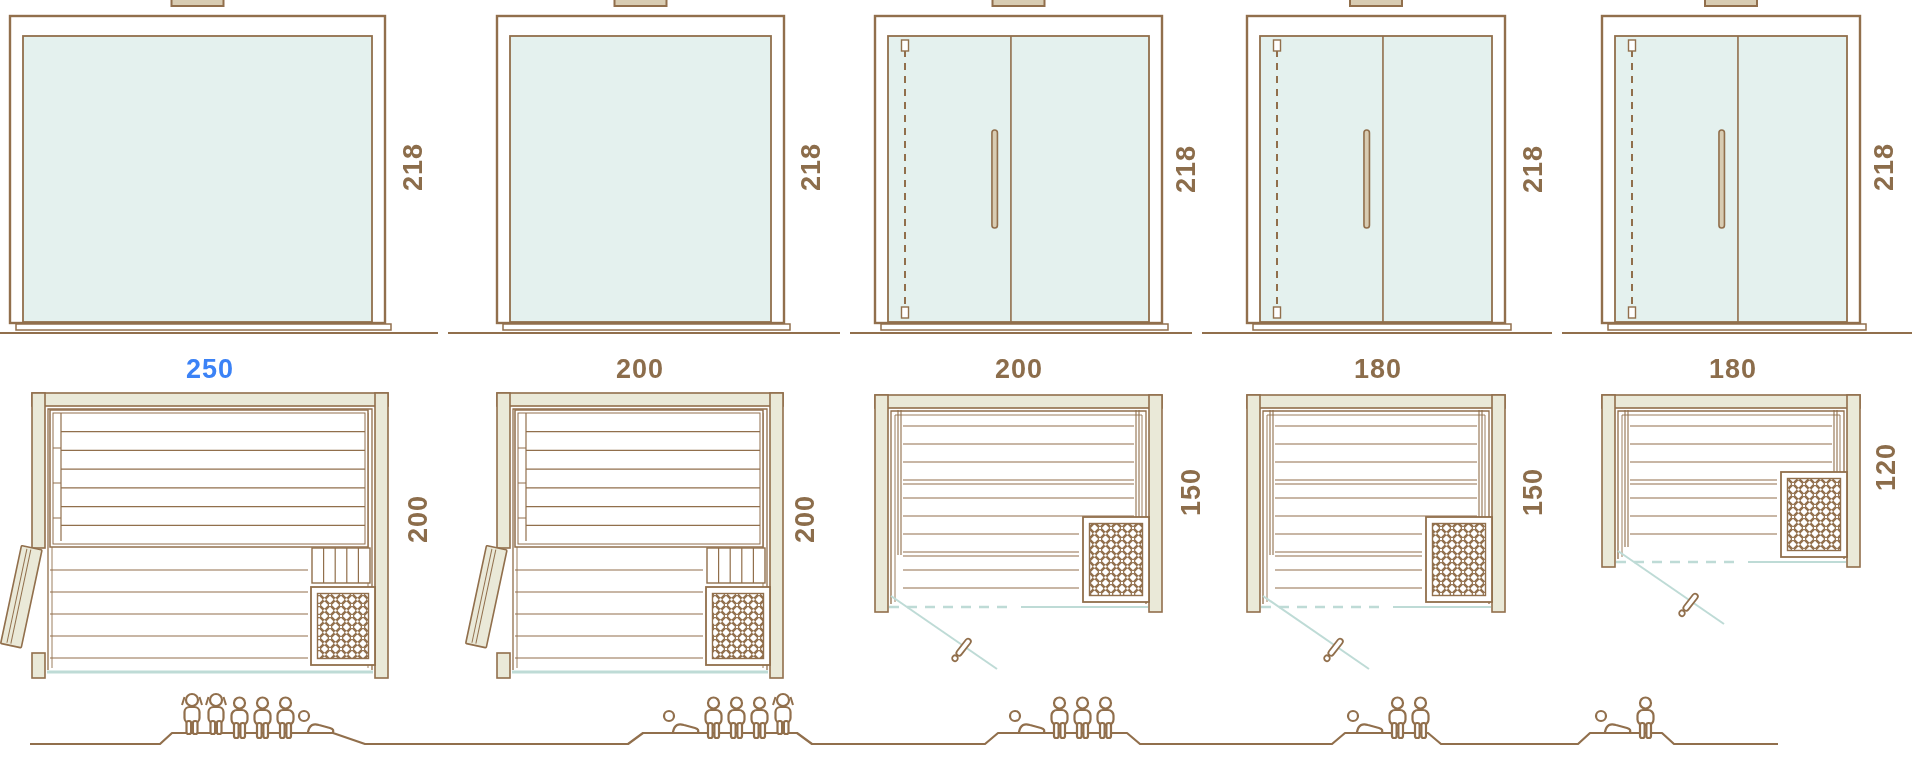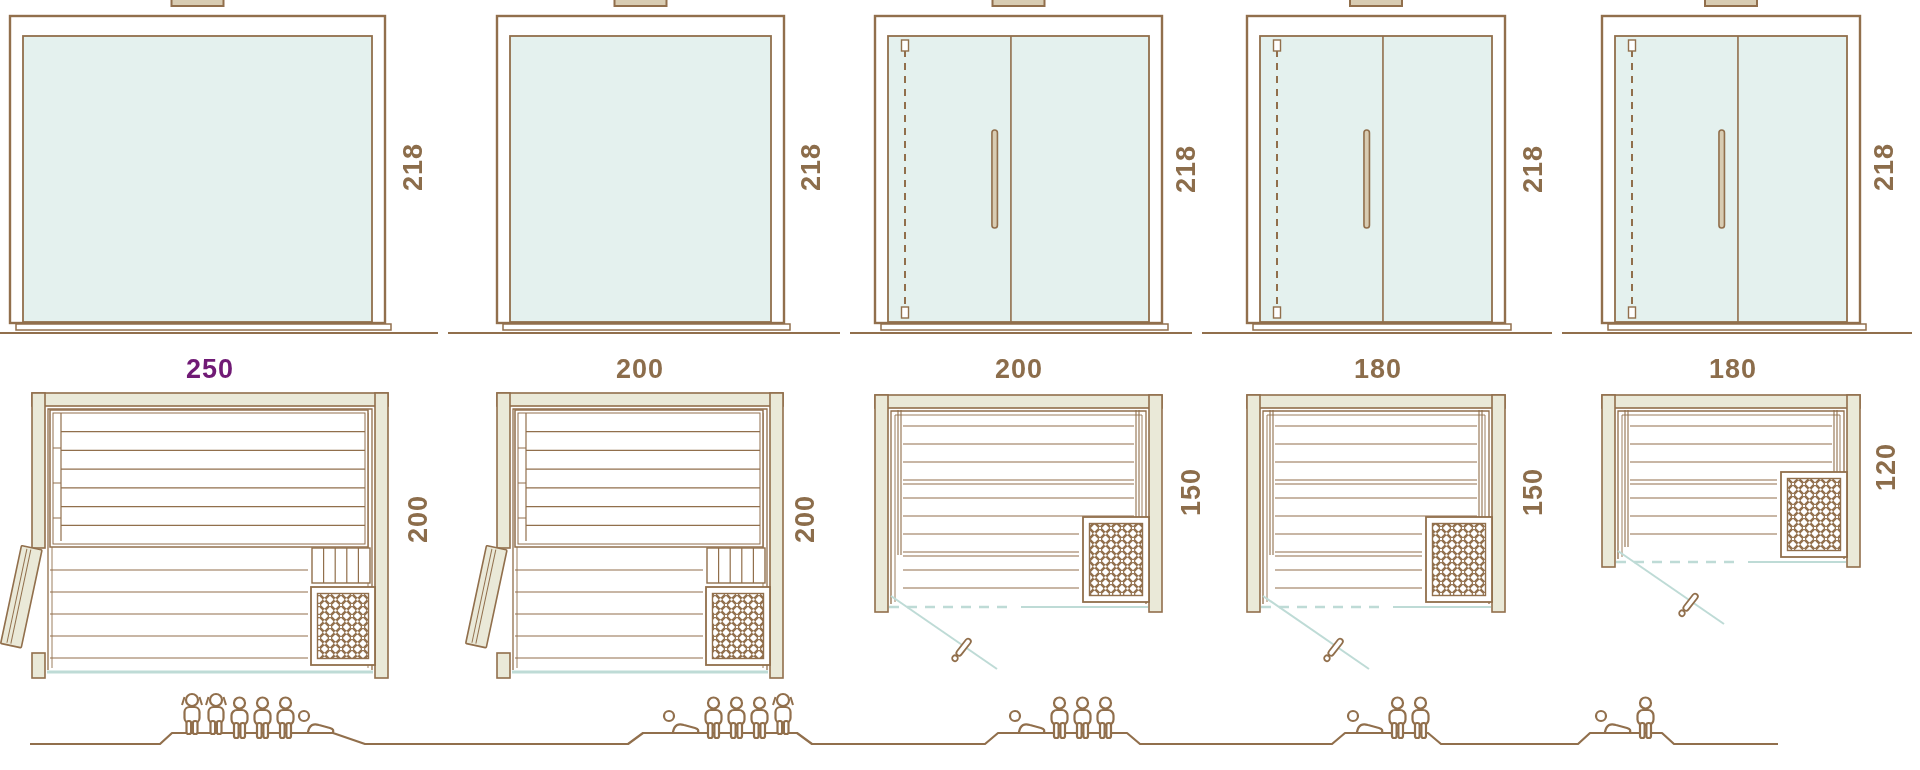--- a/index.html
+++ b/index.html
@@ -364,21 +364,21 @@
           <g>
             <circle cx="1645.5" cy="703" r="5.5" fill="#fff" stroke="#916F4C" stroke-width="2.2" stroke-linecap="round" stroke-linejoin="round"></circle>
             <rect x="1637.5" y="710" width="16" height="15" rx="5.5" fill="#fff" stroke="#916F4C" stroke-width="2.2" stroke-linecap="round" stroke-linejoin="round"></rect>
             <rect x="1640" y="723" width="4.6" height="15" rx="2" fill="#fff" stroke="#916F4C" stroke-width="2.2" stroke-linecap="round" stroke-linejoin="round"></rect>
             <rect x="1646.4" y="723" width="4.6" height="15" rx="2" fill="#fff" stroke="#916F4C" stroke-width="2.2" stroke-linecap="round" stroke-linejoin="round"></rect>
           </g>
         </g>
       </g>
     </svg>
 
-  <div class="dim" style="left: 210px; top: 369px; color: #701a75;">250</div>
+  <div class="dim" style="left: 210px; top: 369px; color: #3b82f6;">250</div>
   <div class="dim" style="left: 640px; top: 369px; color: rgb(140, 109, 75);">200</div>
   <div class="dim" style="left: 1019px; top: 369px; color: rgb(140, 109, 75);">200</div>
   <div class="dim" style="left: 1378px; top: 369px; color: rgb(140, 109, 75);">180</div>
   <div class="dim" style="left: 1733px; top: 369px; color: rgb(140, 109, 75);">180</div>
 
   <div class="dim rot" style="left: 413px; top: 167px; color: rgb(140, 109, 75);">218</div>
   <div class="dim rot" style="left: 811px; top: 167px; color: rgb(140, 109, 75);">218</div>
   <div class="dim rot" style="left: 1186px; top: 169px; color: rgb(140, 109, 75);">218</div>
   <div class="dim rot" style="left: 1533px; top: 169px; color: rgb(140, 109, 75);">218</div>
   <div class="dim rot" style="left: 1884px; top: 167px; color: rgb(140, 109, 75);">218</div>

